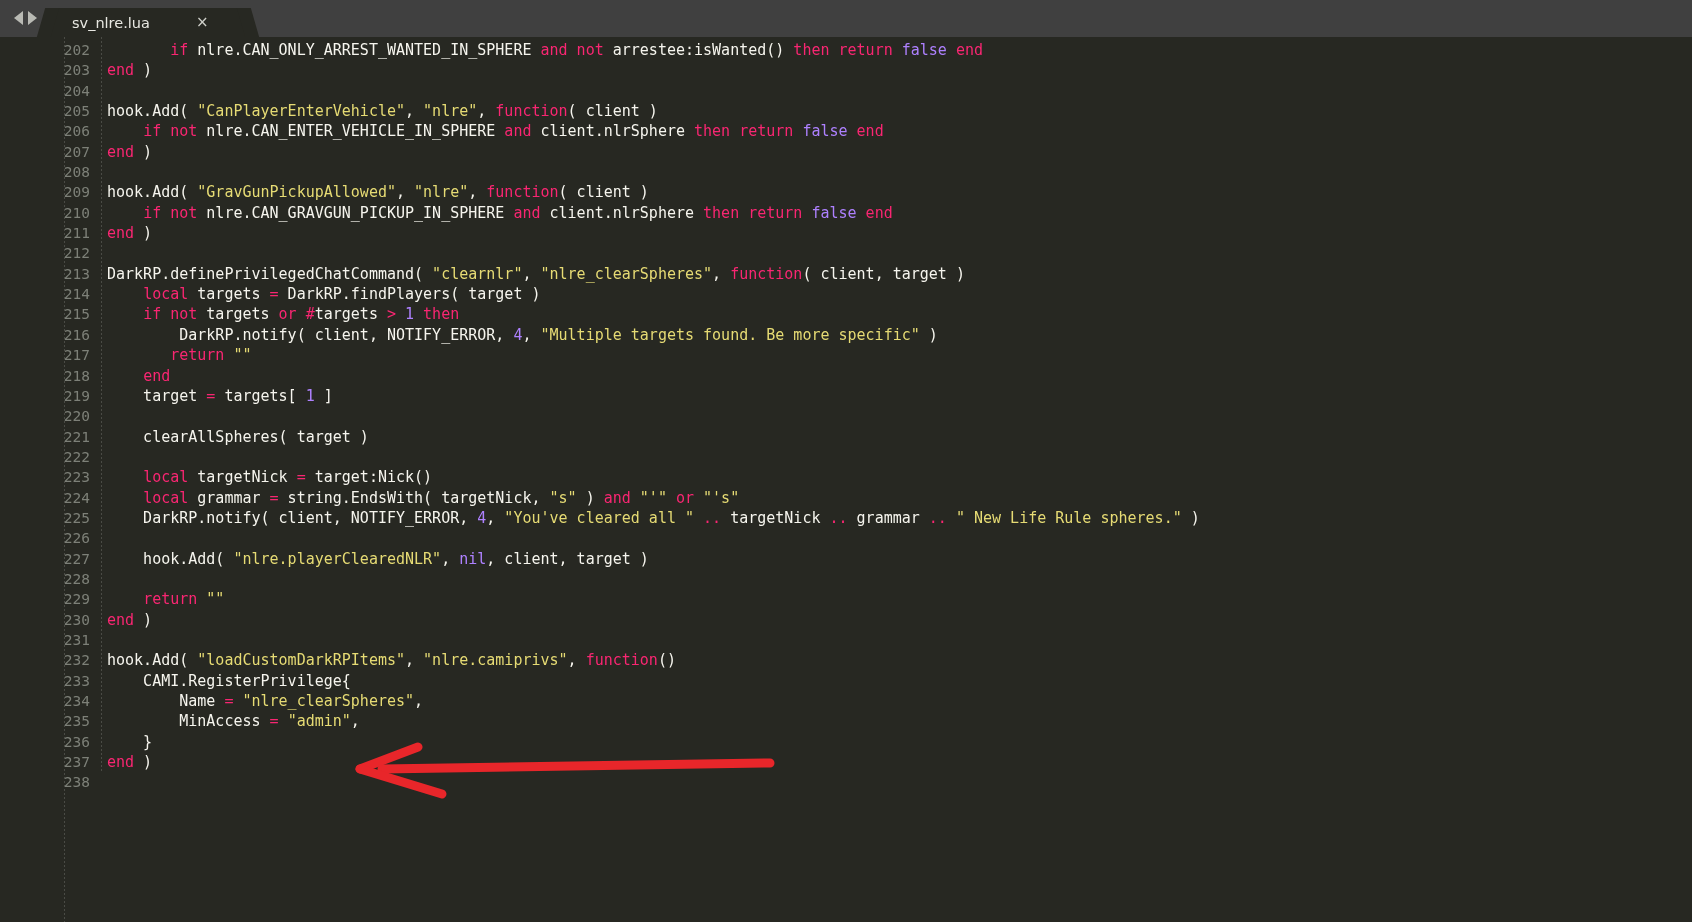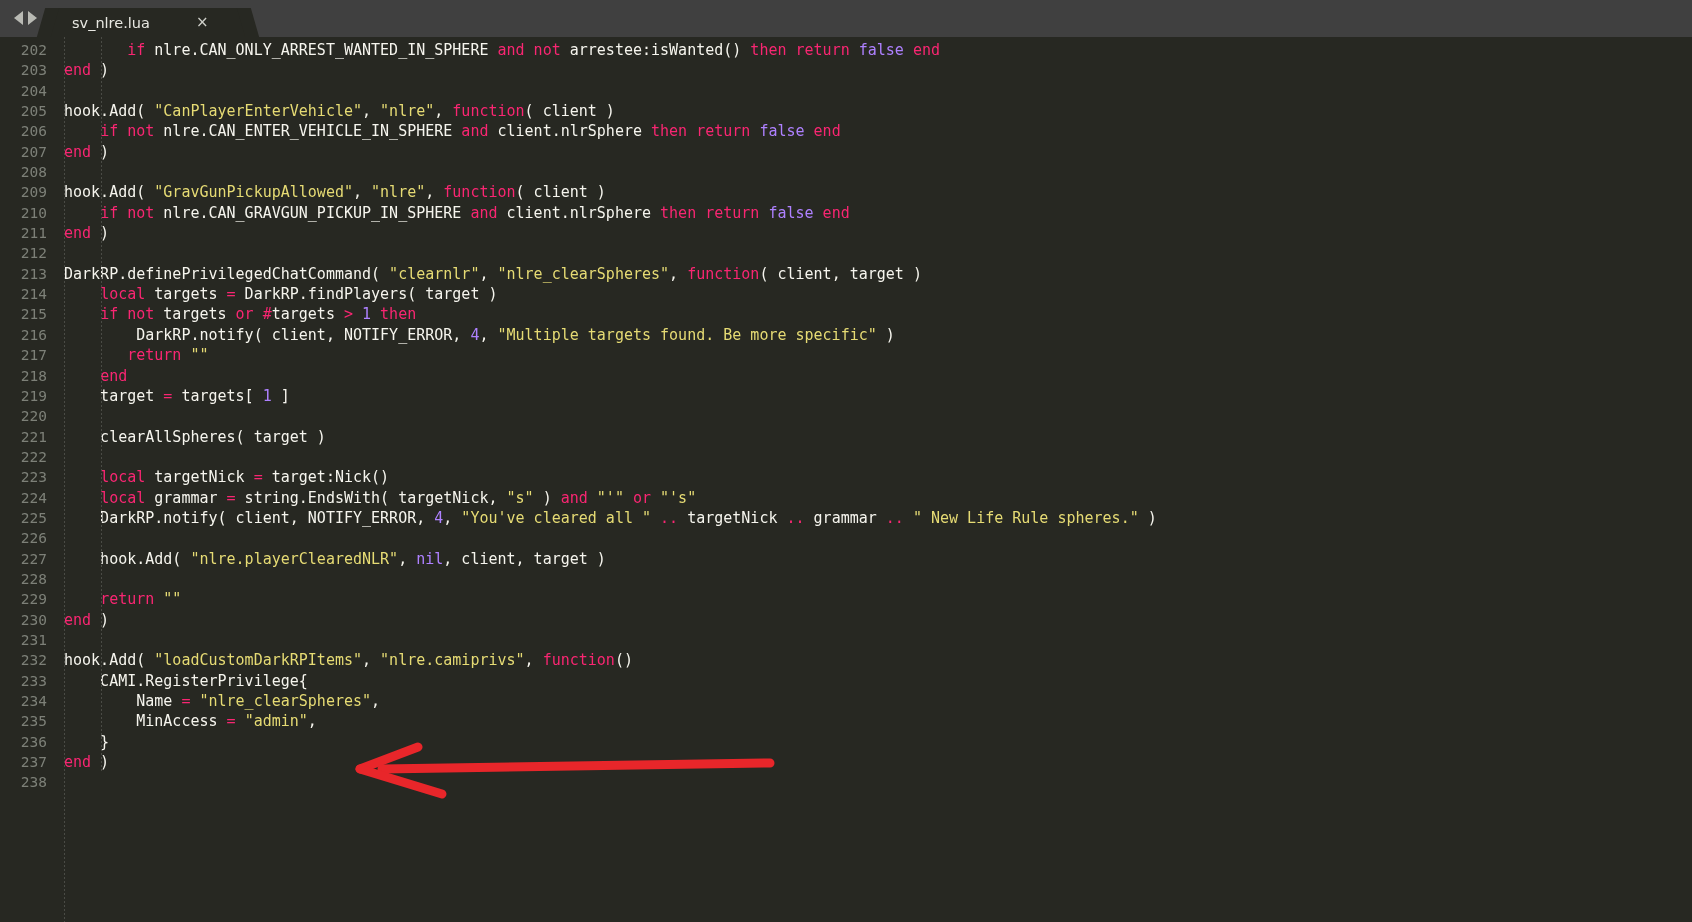--- a/index.html
+++ b/index.html
@@ -78,20 +78,21 @@
     line-height: 1;
     cursor: pointer;
   }
 
   
   #editor {
     position: relative;
     height: 885px;
     background: #272822;
     overflow: hidden;
+    padding-left: 43px;
   }
   #code {
     display: block;
     font-family: "DejaVu Sans Mono", monospace;
     font-size: 15px;
     line-height: 20.35px;
     padding-top: 3px;
     white-space: pre;
   }
   .line { display: block; height: 20.35px; white-space: pre; }

